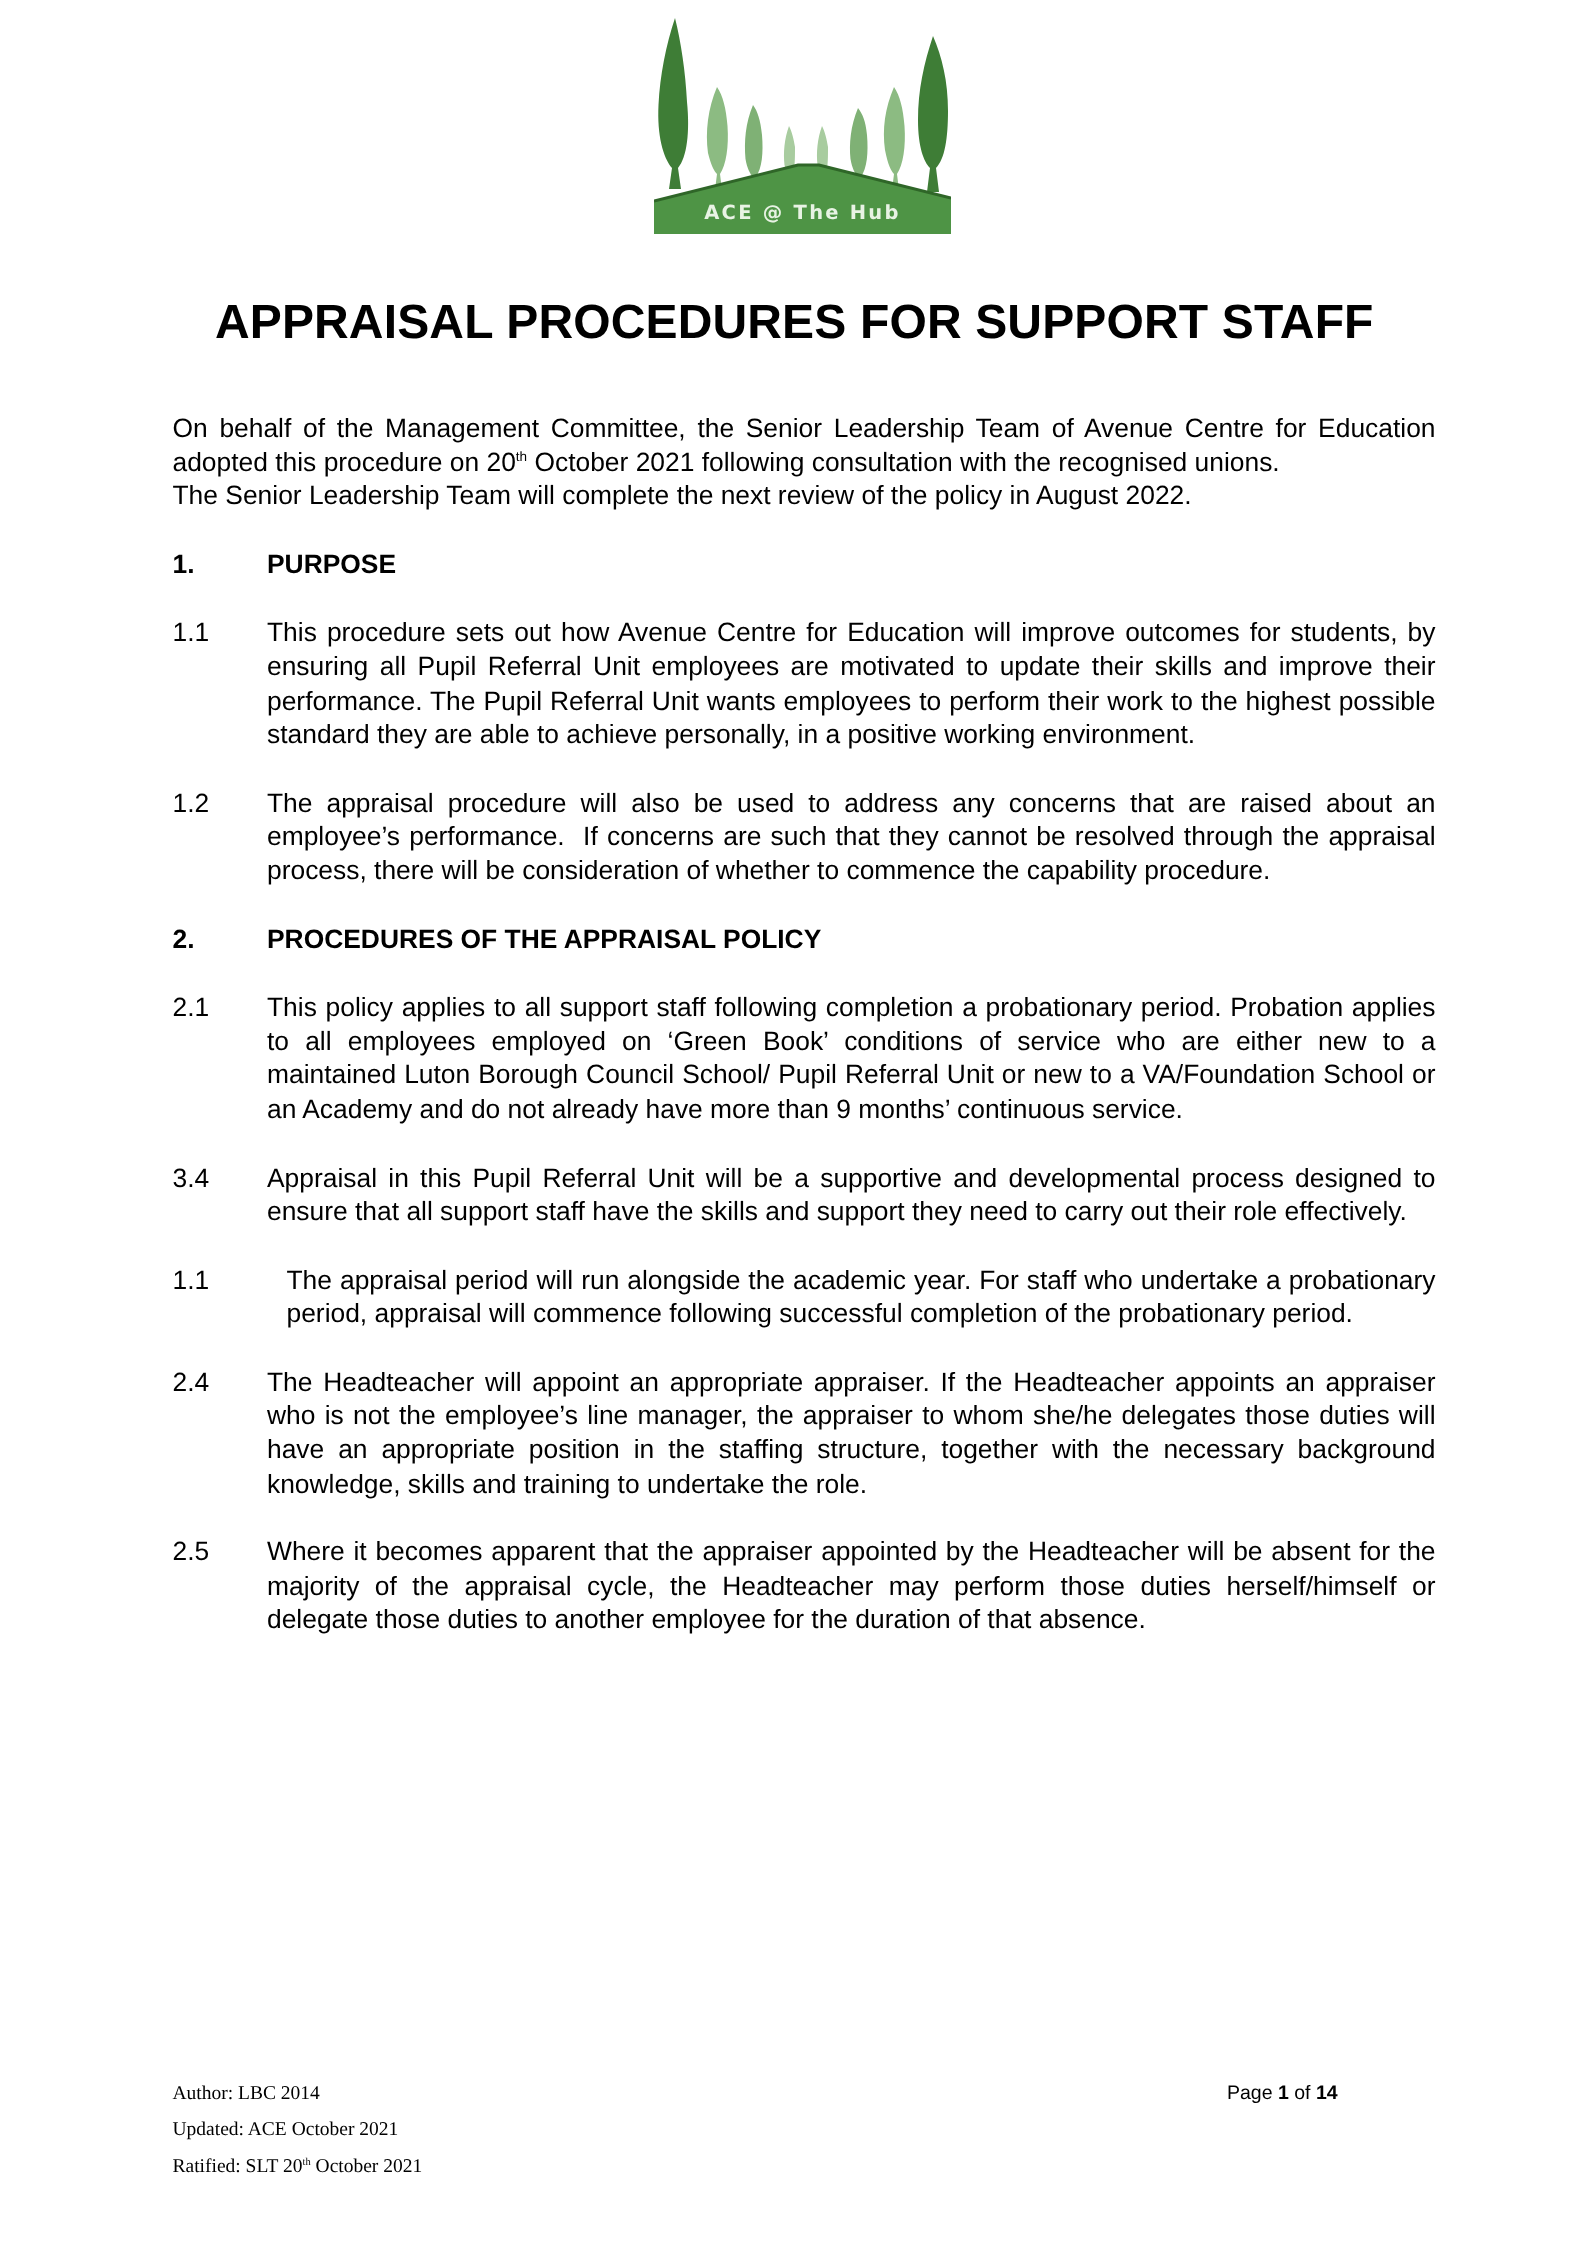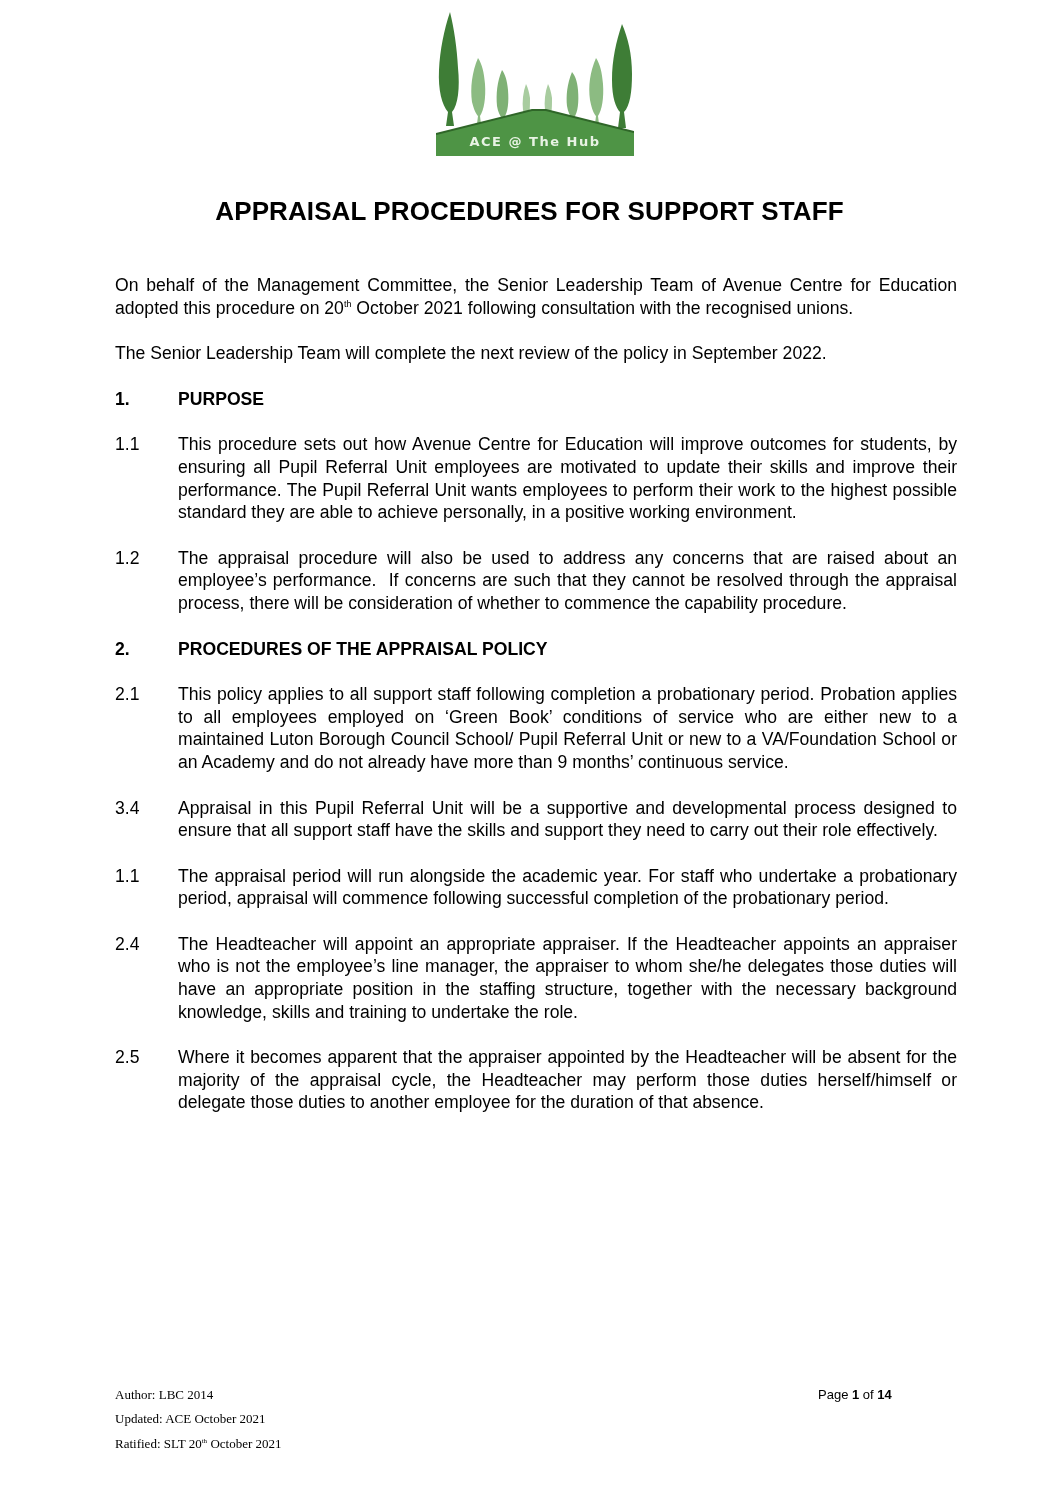--- a/index.html
+++ b/index.html
@@ -1,25 +1,25 @@
 <!DOCTYPE html>
 <html><head>
 <meta charset="utf-8">
 <style>
   html, body { margin: 0; padding: 0; background: #ffffff; }
   body { width: 1059px; height: 1496px; position: relative; overflow: hidden;
          font-family: "Liberation Sans", sans-serif; color: #000; }
   .logo { position: absolute; left: 436px; top: 10px; width: 198px; height: 146px; }
   .title { position: absolute; left: 0; width: 1059px; top: 196px; text-align: center;
-           font-weight: bold; font-size: 26px; letter-spacing: 0.1px; margin: 0; }
+           font-weight: bold; font-size: 32px; letter-spacing: 0.1px; margin: 0; }
   .content { position: absolute; left: 115px; width: 842px; top: 274px;
              font-size: 17.6px; line-height: 22.6px; }
   p { margin: 0; }
   .just { text-align: justify; }
-  .intro1 { margin-bottom: 23px; }
+  .intro1 { }
   .intro2 { margin-bottom: 23px; }
   .heading { display: flex; font-weight: bold; margin-bottom: 23px; }
   .heading .num { width: 63px; flex: none; }
   .item { display: flex; margin-bottom: 23px; }
   .item .num { width: 63px; flex: none; }
   .item .text { flex: 1; text-align: justify; }
   sup { font-size: 9px; line-height: 0; vertical-align: 7px; }
   .footer { position: absolute; left: 115px; font-size: 13px; font-family: Liberation Serif, serif; }
   .f1 { top: 1387px; }
   .f2 { top: 1411px; }
@@ -49,21 +49,21 @@
 
   <path d="M0 124 L96 100 L110 100 L198 122 L198 146 L0 146 Z" fill="#4e9445"></path>
   <path d="M0 124 L96 100 L110 100 L198 122" fill="none" stroke="#2f6628" stroke-width="2"></path>
   <text x="99" y="136" text-anchor="middle" font-family="'DejaVu Sans', sans-serif" font-weight="bold" font-size="13" fill="#e8f3e4" letter-spacing="1.5">ACE @ The Hub</text>
 </svg>
 
 <h1 class="title">APPRAISAL PROCEDURES FOR SUPPORT STAFF</h1>
 
 <div class="content">
   <p class="just intro1"><span>On behalf of the Management Committee, the Senior Leadership Team of Avenue Centre for Education adopted this procedure on 20</span><sup>th</sup><span> October 2021 following consultation with the recognised unions.</span></p>
-  <p class="intro2">The Senior Leadership Team will complete the next review of the policy in September 2022.</p>
+  <p class="intro2">The Senior Leadership Team will complete the next review of the policy in August 2022.</p>
 
   <div class="heading">
     <span class="num">1.</span>
     <span>PURPOSE</span>
   </div>
   <div class="item">
     <span class="num">1.1</span>
     <span class="text" style="white-space: pre-wrap;">This procedure sets out how Avenue Centre for Education will improve outcomes for students, by ensuring all Pupil Referral Unit employees are motivated to update their skills and improve their performance. The Pupil Referral Unit wants employees to perform their work to the highest possible standard they are able to achieve personally, in a positive working environment.</span>
   </div>
   <div class="item">
@@ -78,21 +78,21 @@
   <div class="item">
     <span class="num">2.1</span>
     <span class="text" style="white-space: pre-wrap;">This policy applies to all support staff following completion a probationary period. Probation applies to all employees employed on ‘Green Book’ conditions of service who are either new to a maintained Luton Borough Council School/ Pupil Referral Unit or new to a VA/Foundation School or an Academy and do not already have more than 9 months’ continuous service.</span>
   </div>
   <div class="item">
     <span class="num">3.4</span>
     <span class="text" style="white-space: pre-wrap;">Appraisal in this Pupil Referral Unit will be a supportive and developmental process designed to ensure that all support staff have the skills and support they need to carry out their role effectively.</span>
   </div>
   <div class="item">
     <span class="num">1.1</span>
-    <span class="text" style="white-space: pre-wrap;">The appraisal period will run alongside the academic year. For staff who undertake a probationary period, appraisal will commence following successful completion of the probationary period.</span>
+    <span class="text" style="white-space: pre-wrap; margin-left: 13px;">The appraisal period will run alongside the academic year. For staff who undertake a probationary period, appraisal will commence following successful completion of the probationary period.</span>
   </div>
   <div class="item">
     <span class="num">2.4</span>
     <span class="text" style="white-space: pre-wrap;">The Headteacher will appoint an appropriate appraiser. If the Headteacher appoints an appraiser who is not the employee’s line manager, the appraiser to whom she/he delegates those duties will have an appropriate position in the staffing structure, together with the necessary background knowledge, skills and training to undertake the role.</span>
   </div>
   <div class="item">
     <span class="num">2.5</span>
     <span class="text" style="white-space: pre-wrap;">Where it becomes apparent that the appraiser appointed by the Headteacher will be absent for the majority of the appraisal cycle, the Headteacher may perform those duties herself/himself or delegate those duties to another employee for the duration of that absence.</span>
   </div>
 </div>

